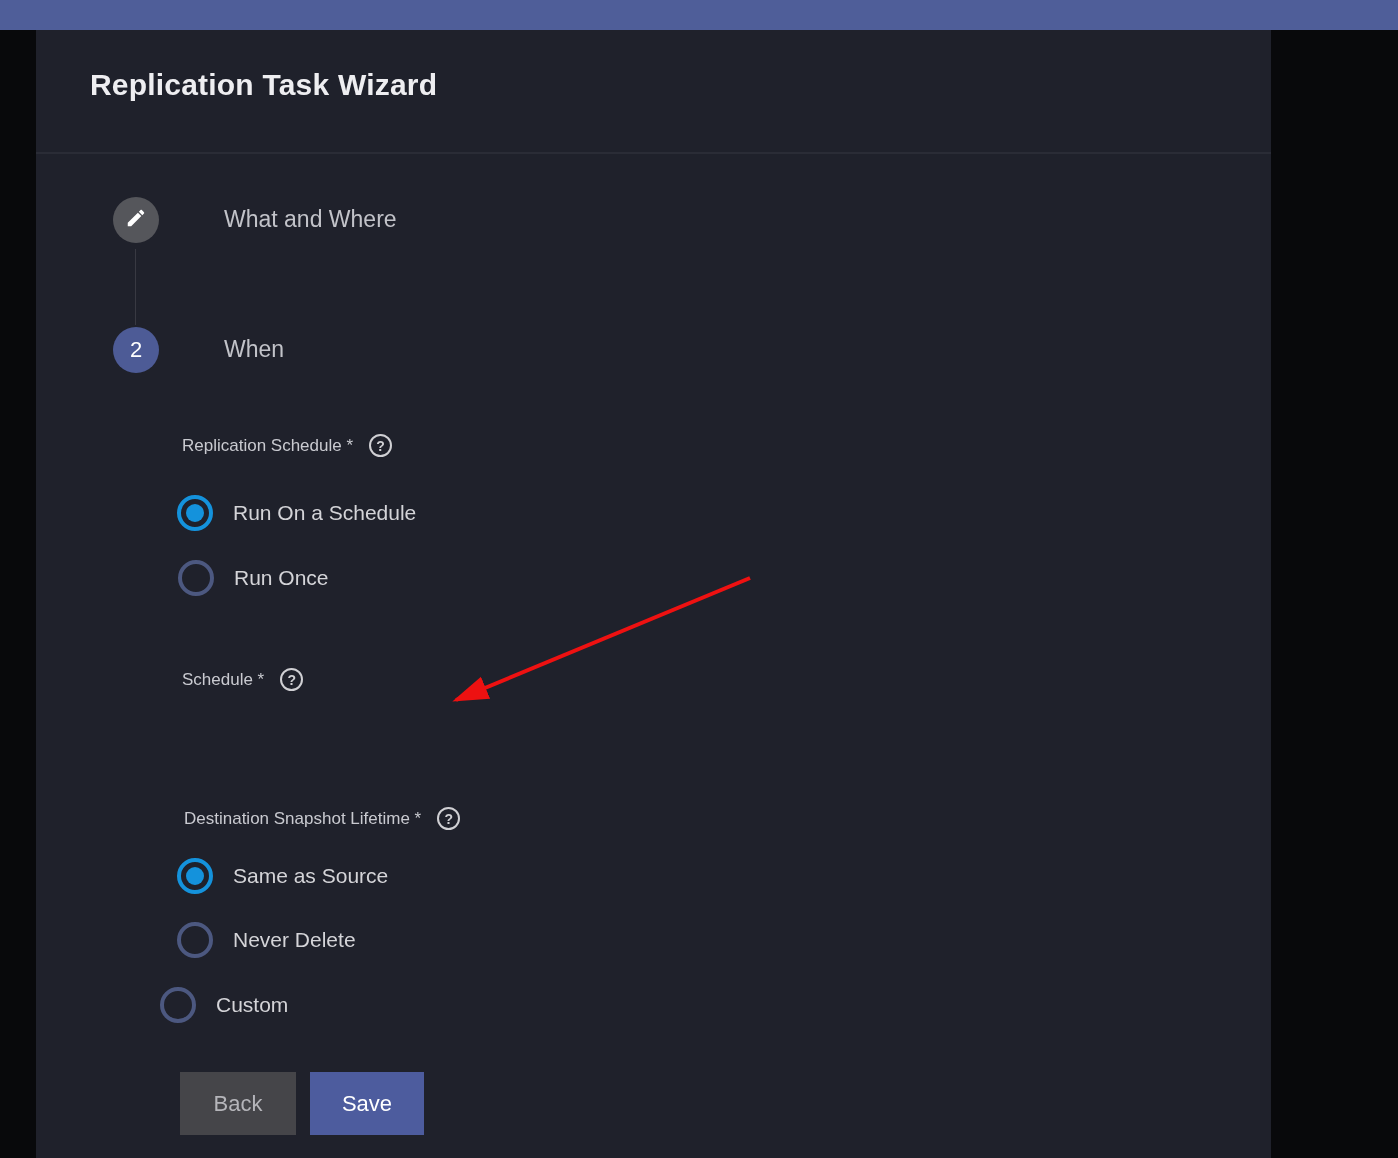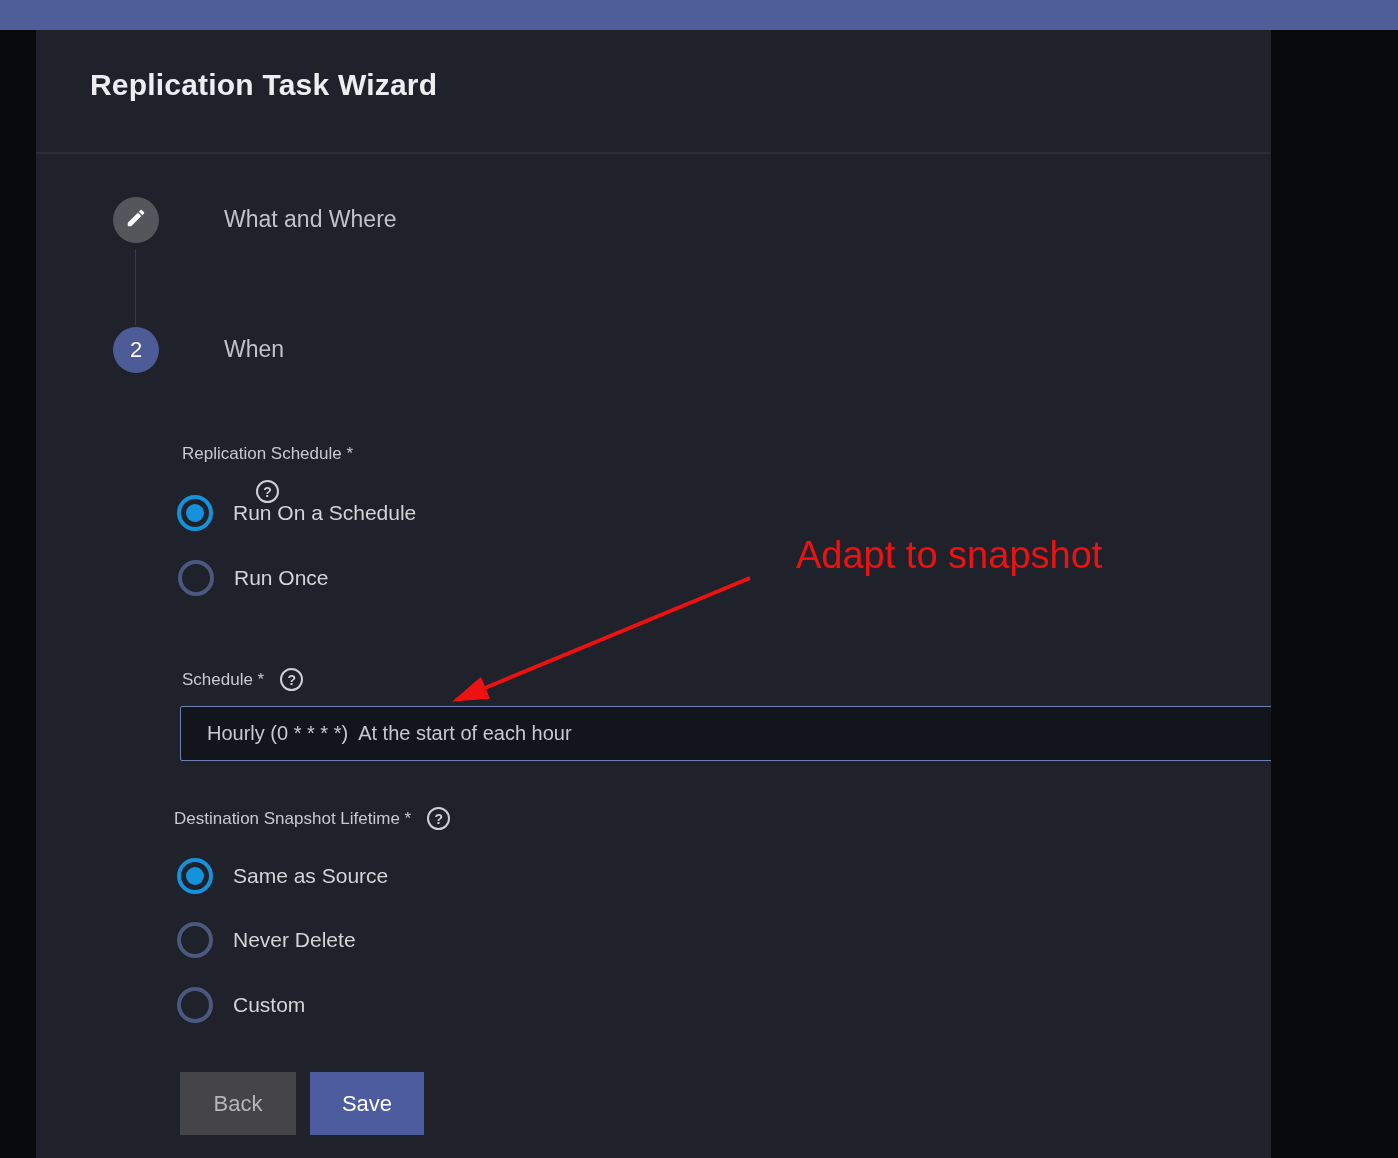--- a/index.html
+++ b/index.html
@@ -124,21 +124,21 @@
   </div>
   <div class="step-label" style="top:176px;">What and Where</div>
 
   <div class="step-connector"></div>
 
   <div class="step-circle active" style="left:77px; top:297px;">
     <span>2</span>
   </div>
   <div class="step-label" style="top:306px;">When</div>
 
-  <div class="field-label-row" style="left:146px; top:414px;flex-direction:column;">
+  <div class="field-label-row" style="left:146px; top:404px;">
     <span class="field-label">Replication Schedule *</span>
     <span class="help-icon">
       <span>?</span>
     </span>
   </div>
 
   <div class="radio-row" style="left:141px; top:465px;">
     <span class="radio sel"></span>
     <span class="radio-label">Run On a Schedule</span>
   </div>
@@ -148,51 +148,46 @@
     <span class="radio-label">Run Once</span>
   </div>
 
   <div class="field-label-row" style="left:146px; top:638px;">
     <span class="field-label">Schedule *</span>
     <span class="help-icon">
       <span>?</span>
     </span>
   </div>
 
-  <div class="select-box">
-    <span class="select-value">Hourly (0 * * * *)  At the start of each hour</span>
-    <span class="select-caret"></span>
-  </div>
 
-  <div class="field-label-row" style="left:138px; top:777px;justify-content:space-between;">
+  <div class="field-label-row" style="left:148px; top:777px;justify-content:space-between;">
     <span class="field-label">Destination Snapshot Lifetime *</span>
     <span class="help-icon">
       <span>?</span>
     </span>
   </div>
 
   <div class="radio-row" style="left:141px; top:828px;">
     <span class="radio sel"></span>
     <span class="radio-label">Same as Source</span>
   </div>
 
   <div class="radio-row" style="left:141px; top:892px;">
     <span class="radio"></span>
     <span class="radio-label">Never Delete</span>
   </div>
 
-  <div class="radio-row" style="left:141px; top:957px;">
+  <div class="radio-row" style="left:124px; top:957px;">
     <span class="radio"></span>
     <span class="radio-label">Custom</span>
   </div>
 
   <button class="btn btn-back">Back</button>
   <button class="btn btn-save">Save</button>
 
-  <div class="annotation-text">Adapt to snapshot</div>
   <svg class="annotation-arrow" width="340" height="170">
     <defs>
       <marker id="ah" markerWidth="10" markerHeight="8" refX="8" refY="3" orient="auto" markerUnits="strokeWidth">
         <path d="M0,0 L9,3 L0,6 Z" fill="#ee1111"></path>
       </marker>
     </defs>
     <line x1="314" y1="28" x2="20" y2="150" stroke="#ee1111" stroke-width="4" marker-end="url(#ah)"></line>
   </svg>
 
 </div>

